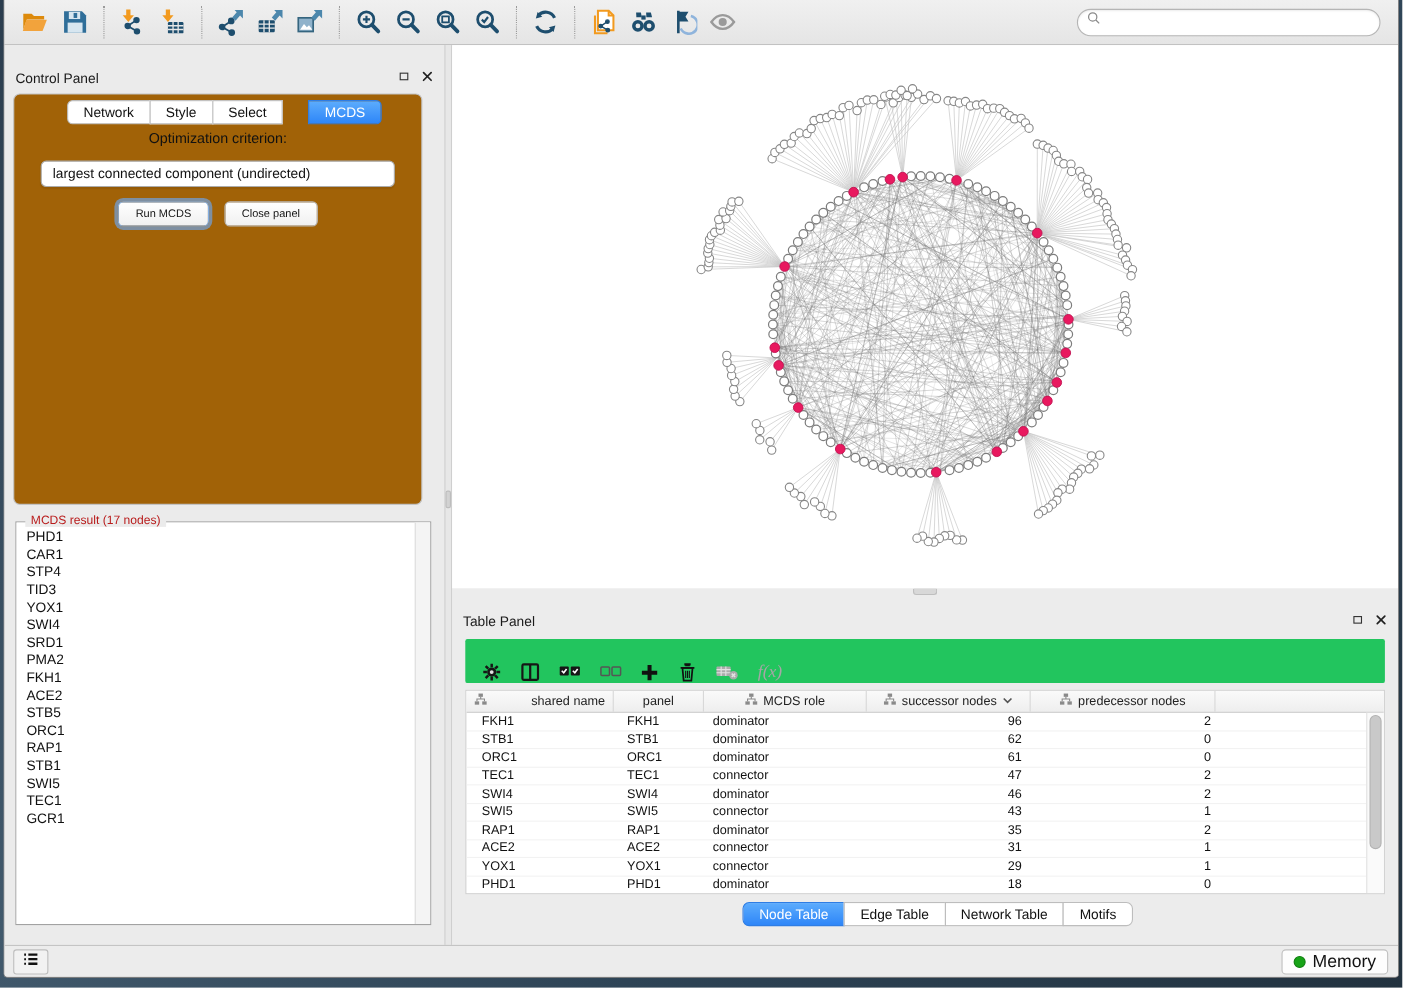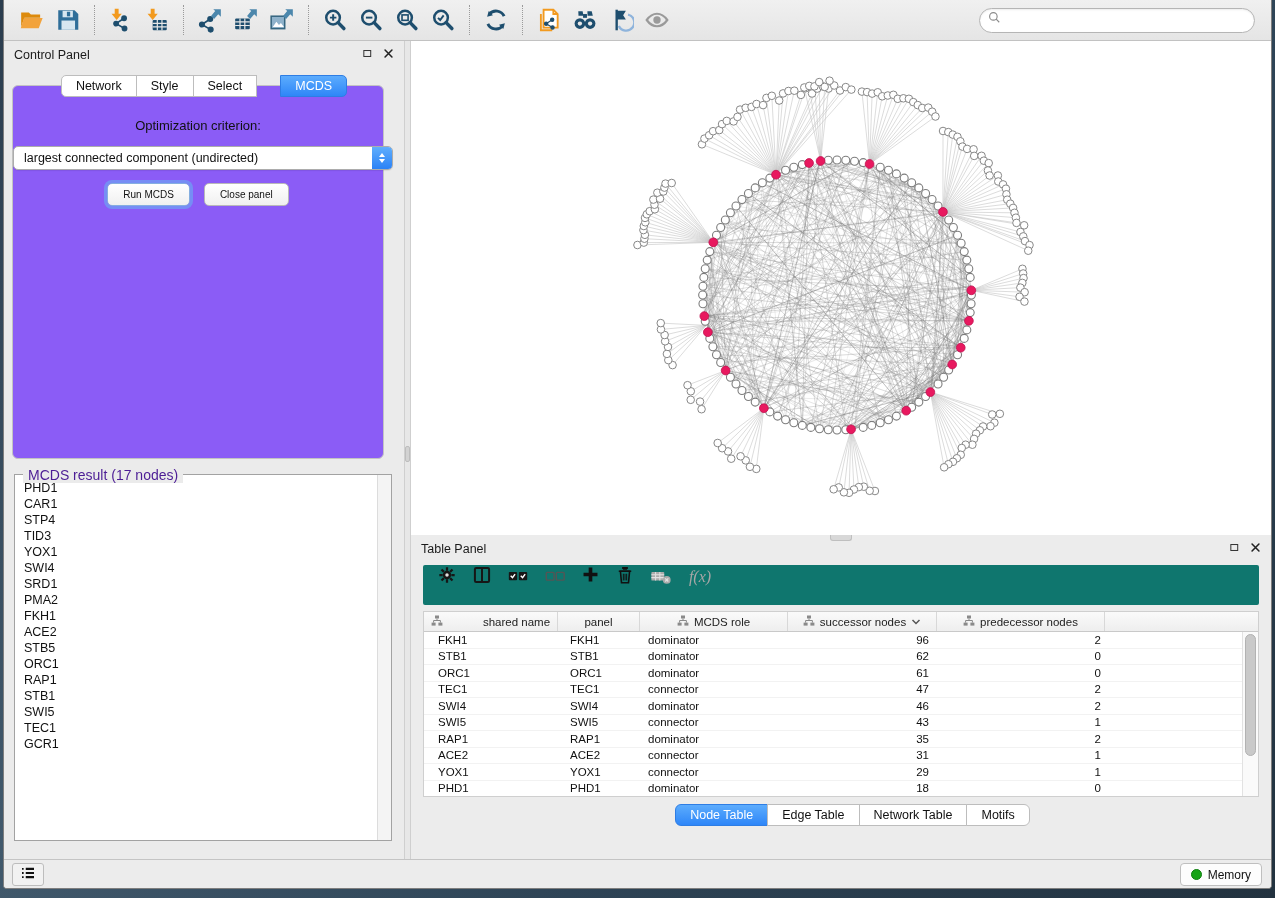--- a/index.html
+++ b/index.html
@@ -21,61 +21,61 @@
   .searchbox input { border:none; outline:none; flex:1; height:20px; font-size:12px; background:transparent; font-family:inherit; }
 
   
   .content { position:absolute; left:0; right:0; top:41px; bottom:29px; display:flex; }
   .control-panel { width:400px; flex:none; background:#EBEBEB; position:relative; }
   .v-splitter { width:7px; flex:none; background:#E7E7E7; border-left:1px solid #CFCFCF; border-right:1px solid #CFCFCF; position:relative; }
   .v-splitter .grip { position:absolute; top:405px; left:0px; width:5px; height:16px; background:#D2D2D2; border:1px solid #BDBDBD; border-radius:2px; }
   .right-region { flex:1; display:flex; flex-direction:column; min-width:0; }
 
   
-  .panel-titlebar { height:26px; padding:7px 10px 0; font-size:12.5px; position:relative; }
+  .panel-titlebar { height:26px; padding:7px 10px 0; font-size:12.5px; position:relative;margin-top:16px; }
   .pt-btns { position:absolute; right:10px; top:7px; display:flex; gap:10px; align-items:center; }
   .cp-tabs { display:flex; justify-content:center; margin-top:8px; position:relative; z-index:2; }
   .seg { font-size:12.5px; height:22px; line-height:20px; padding:0 14px; background:#fff; border:1px solid #BDBDBD; margin-left:-1px; cursor:default; color:#111; }
   .seg:first-child { border-radius:5px 0 0 5px; margin-left:0; }
   .seg:last-child { border-radius:0 5px 5px 0; }
   .seg.active { background:linear-gradient(#5CACFD,#2E86F8); border-color:#2E7DE4; color:#fff;margin-left:23px; }
   .options-panel { position:absolute; left:8px; right:20px; top:44px; height:374px;
-    background:#8b5cf6; border:1px solid #C3C3C3; border-radius:6px; }
+    background:#a16207; border:1px solid #C3C3C3; border-radius:6px; }
   .opt-label { text-align:center; margin-top:32px; font-size:13px; color:#111; }
-  .dropdown { margin:13px auto 0; width:380px; height:24px; background:#fff; border:1px solid #ACACAC; border-radius:5px; display:flex; overflow:hidden; box-shadow:0 1px 1px rgba(0,0,0,.08); }
+  .dropdown { margin:13px auto 0; width:322px; height:24px; background:#fff; border:1px solid #ACACAC; border-radius:5px; display:flex; overflow:hidden; box-shadow:0 1px 1px rgba(0,0,0,.08);flex-direction:column; }
   .dropdown .dd-text { flex:1; font-size:12.5px; line-height:22px; padding-left:10px; white-space:nowrap; color:#111; }
   .dropdown .dd-step { width:20px; background:linear-gradient(#5FAEFD,#2B82F6); display:flex; flex-direction:column; align-items:center; justify-content:center; gap:2px; }
   .btn-row { display:flex; justify-content:center; gap:14px; margin-top:13px; }
   .pbtn { height:23px; padding:0 15px; font-size:10px; font-family:inherit; background:linear-gradient(#FFFFFF,#F0F0F0);
     border:1px solid #B9B9B9; border-radius:5px; color:#111; }
   .pbtn.focused { box-shadow:0 0 0 3px rgba(108,168,244,.65); border-color:#85AEE0; }
   .result-group { position:absolute; left:10px; right:12px; top:426px; bottom:18px; }
   .rg-border { position:absolute; left:0; right:0; top:7px; bottom:0; border:1px solid #A2A2A2; }
-  .rg-legend { position:absolute; top:0; left:9px; background:#EBEBEB; padding:0 5px; font-size:14px; color:#4c1d95; z-index:1; }
+  .rg-legend { position:absolute; top:0; left:9px; background:#EBEBEB; padding:0 5px; font-size:11px; color:#b91c1c; z-index:1; }
   .rg-list { position:absolute; left:1px; right:1px; top:8px; bottom:1px; background:#fff; padding:5px 0 0 9px; overflow:hidden; font-size:12.5px; line-height:16px; color:#111; }
   .rg-scroll { position:absolute; right:1px; top:8px; bottom:1px; width:14px; background:#F4F4F4; border-left:1px solid #DCDCDC; }
 
   
   .net-titlebar { height:22px; margin-top:3px; background:linear-gradient(#EEEEEE,#DEDEDE);
     border-top:1px solid #CACACA; border-bottom:1px solid #BDBDBD; position:relative; text-align:center; }
   .lights { position:absolute; left:9px; top:5px; display:flex; gap:8px; }
   .light { width:12px; height:12px; border-radius:50%; }
   .light.red { background:#FC5753; border:1px solid #DF3D39; }
   .light.yellow { background:#FDBC40; border:1px solid #DE9C2B; }
   .light.green { background:#33C748; border:1px solid #1DA634; }
   .net-title { font-size:12.5px; font-weight:600; color:#333; line-height:21px; }
   .net-canvas { background:#fff; height:494px; position:relative; }
   .net-canvas svg { display:block; width:100%; height:100%; }
 
   
   .table-panel { flex:1; background:#ECECEC; position:relative; }
   .tp-grip { position:absolute; top:0; left:50%; transform:translateX(-50%); width:22px; height:6px;
     background:#D8D8D8; border:1px solid #BFBFBF; border-top:none; border-radius:0 0 3px 3px; }
-  .tp-toolbar { margin:4px 12px 0; height:40px; background:#0f766e; border-radius:2px;
-    display:flex; align-items:flex-start; gap:15px; padding-left:14px; }
+  .tp-toolbar { margin:4px 12px 0; height:40px; background:#22c55e; border-radius:2px;
+    display:flex; align-items:flex-end; gap:15px; padding-left:14px; }
   .tpbtn { display:flex; align-items:center; justify-content:center; }
   .tp-table { margin:6px 12px 0; height:186px; background:#fff; border:1px solid #CFCFCF; position:relative; overflow:hidden; }
   .tp-header { display:flex; height:20px; background:linear-gradient(#FAFAFA,#EEEEEE); border-bottom:1px solid #C9C9C9; }
   .th-cell { flex:none; display:flex; align-items:center; justify-content:center; gap:5px;
     font-size:11.5px; color:#222; border-right:1px solid #D8D8D8; overflow:hidden; }
   .th-fill { flex:1; border-right:none; }
   .tp-rows { position:absolute; left:0; right:16px; top:20px; bottom:0; overflow:hidden; }
   .t-row { display:flex; height:16.5px; font-size:11.5px; align-items:center; border-bottom:1px solid #F2F2F2; color:#111; }
   .td { flex:none; overflow:hidden; white-space:nowrap; }
   .tp-scrollbar { position:absolute; right:0; top:20px; bottom:0; width:16px; background:#FAFAFA; border-left:1px solid #E2E2E2; }
@@ -83,21 +83,21 @@
   .tp-tabs { display:flex; justify-content:center; margin-top:7px; }
   .tp-tabs .seg { border-radius:0; }
   .tp-tabs .seg:first-child { border-radius:6px 0 0 6px; }
   .tp-tabs .seg:last-child { border-radius:0 6px 6px 0; }
 
   
   .statusbar { position:absolute; left:0; right:0; bottom:0; height:29px; background:#ECECEC; border-top:1px solid #C4C4C4; }
   .sb-left { position:absolute; left:8px; top:3px; width:32px; height:23px; background:#F2F2F2; border:1px solid #BDBDBD; border-radius:3px;
     display:flex; align-items:center; justify-content:center; }
   .memory-btn { position:absolute; right:9px; top:3px; height:23px; padding:0 10px; background:#FDFDFD; border:1px solid #BFBFBF; border-radius:4px;
-    display:flex; align-items:center; gap:6px; font-size:12px; color:#111; }
+    display:flex; align-items:center; gap:6px; font-size:16px; color:#111; }
   .mem-dot { width:11px; height:11px; border-radius:50%; background:#17A317; border:1px solid #0E7E0E; }
   .chev-up, .chev-dn { width:0; height:0; border-left:3.5px solid transparent; border-right:3.5px solid transparent; }
   .chev-up { border-bottom:4.5px solid #fff; }
   .chev-dn { border-top:4.5px solid #fff; }
 </style>
 </head>
 <body>
 
 <div class="stage">
   <div class="window">

